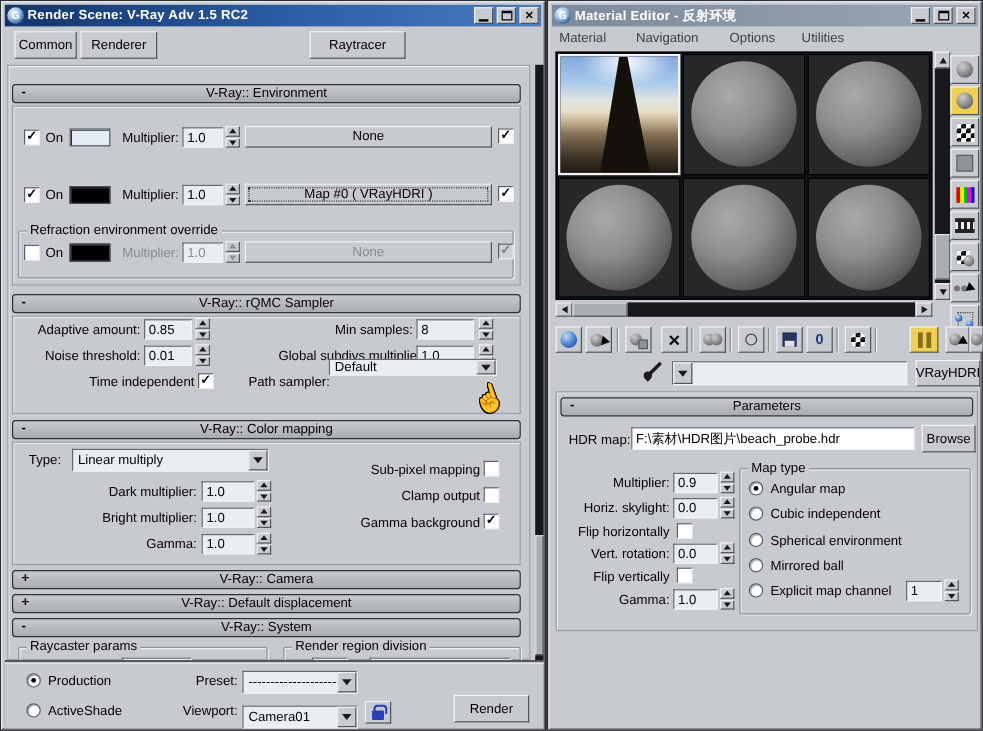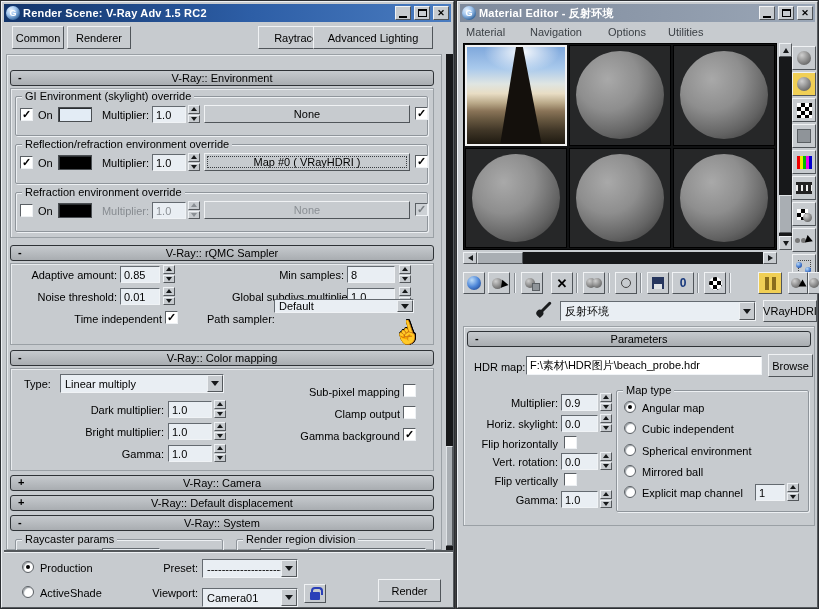--- a/index.html
+++ b/index.html
@@ -97,57 +97,50 @@
         </span>
       <span class="win-btn">
           <i class="glyph-max"></i>
         </span>
       <span class="win-btn">✕</span>
     </div>
 
     <div class="tab raised" style="left:10px;width:52px">Common</div>
     <div class="tab raised" style="left:65px;width:64px">Renderer</div>
     <div class="tab raised" style="left:256px;width:80px">Raytracer</div>
-    <div class="tab raised" style="left:311px;width:120px">Advanced Lighting</div>
 
     <div class="abs" style="left:4px;top:52px;width:436px;height:496px;border:1px solid #9aa0a5;box-shadow:inset 1px 1px 0 #e9ecef"></div>
     <div class="vtrack" style="left:444px;top:52px;width:7px;height:496px">
       <div class="thumb" style="left:0;top:392px;width:7px;height:100px"></div>
     </div>
 
     <div class="rhead" style="left:8px;top:68px;width:424px">
       <span class="rtoggle">-</span>
       <span>V-Ray:: Environment</span>
     </div>
     <div class="rbody" style="left:8px;top:86px;width:424px;height:150px"></div>
 
-    <div class="grp" style="left:13px;top:94px;width:413px;height:40px">
-      <span class="glabel">GI Environment (skylight) override</span>
-    </div>
     <span class="cb" style="left:18px;top:106px">
         <span>✓</span>
       </span>
     <span class="lbl" style="left:36px;top:107px">On</span>
     <span class="swatch" style="left:56px;top:105px;background:#e3ecf5"></span>
     <span class="rlbl" style="left:92px;top:107px;width:55px">Multiplier:</span>
     <span class="fld" style="left:150px;top:104px;width:34px">
         <span>1.0</span>
       </span>
     <span class="spin" style="left:186px;top:103px">
         <b class="su"></b>
         <b class="sd"></b>
       </span>
     <span class="btn" style="left:202px;top:103px;width:206px;height:18px">None</span>
     <span class="cb" style="left:413px;top:105px">
         <span>✓</span>
       </span>
 
-    <div class="grp" style="left:13px;top:142px;width:413px;height:40px">
-      <span class="glabel">Reflection/refraction environment override</span>
-    </div>
     <span class="cb" style="left:18px;top:154px">
         <span>✓</span>
       </span>
     <span class="lbl" style="left:36px;top:155px">On</span>
     <span class="swatch" style="left:56px;top:153px;background:#000"></span>
     <span class="rlbl" style="left:92px;top:155px;width:55px">Multiplier:</span>
     <span class="fld" style="left:150px;top:152px;width:34px">
         <span>1.0</span>
       </span>
     <span class="spin" style="left:186px;top:151px">
@@ -449,21 +442,20 @@
         <i class="cursor-arr" style="transform:rotate(-90deg);margin-left:-2px"></i>
       </span>
     <span class="tbtn" style="left:350px;top:270px;width:11px;border-right:none">
         <i class="msphere" style="width:10px;height:10px"></i>
       </span>
 
     <span class="abs" style="left:80px;top:304px;width:18px;height:18px">
         <i class="eyed"></i>
       </span>
     <div class="dd" style="left:102px;top:299px;width:196px;height:20px">
-      <span class="val">反射环境</span>
       <span class="dbtn"></span>
     </div>
     <span class="btn" style="left:305px;top:298px;width:54px;height:22px">VRayHDRI</span>
 
     <div class="abs" style="left:5px;top:324px;width:352px;height:200px;border:1px solid #9aa0a5;box-shadow:inset 1px 1px 0 #e9ecef"></div>
     <div class="rhead" style="left:9px;top:329px;width:344px">
       <span class="rtoggle">-</span>
       <span>Parameters</span>
     </div>
     <span class="lbl" style="left:16px;top:359px">HDR map:</span>

